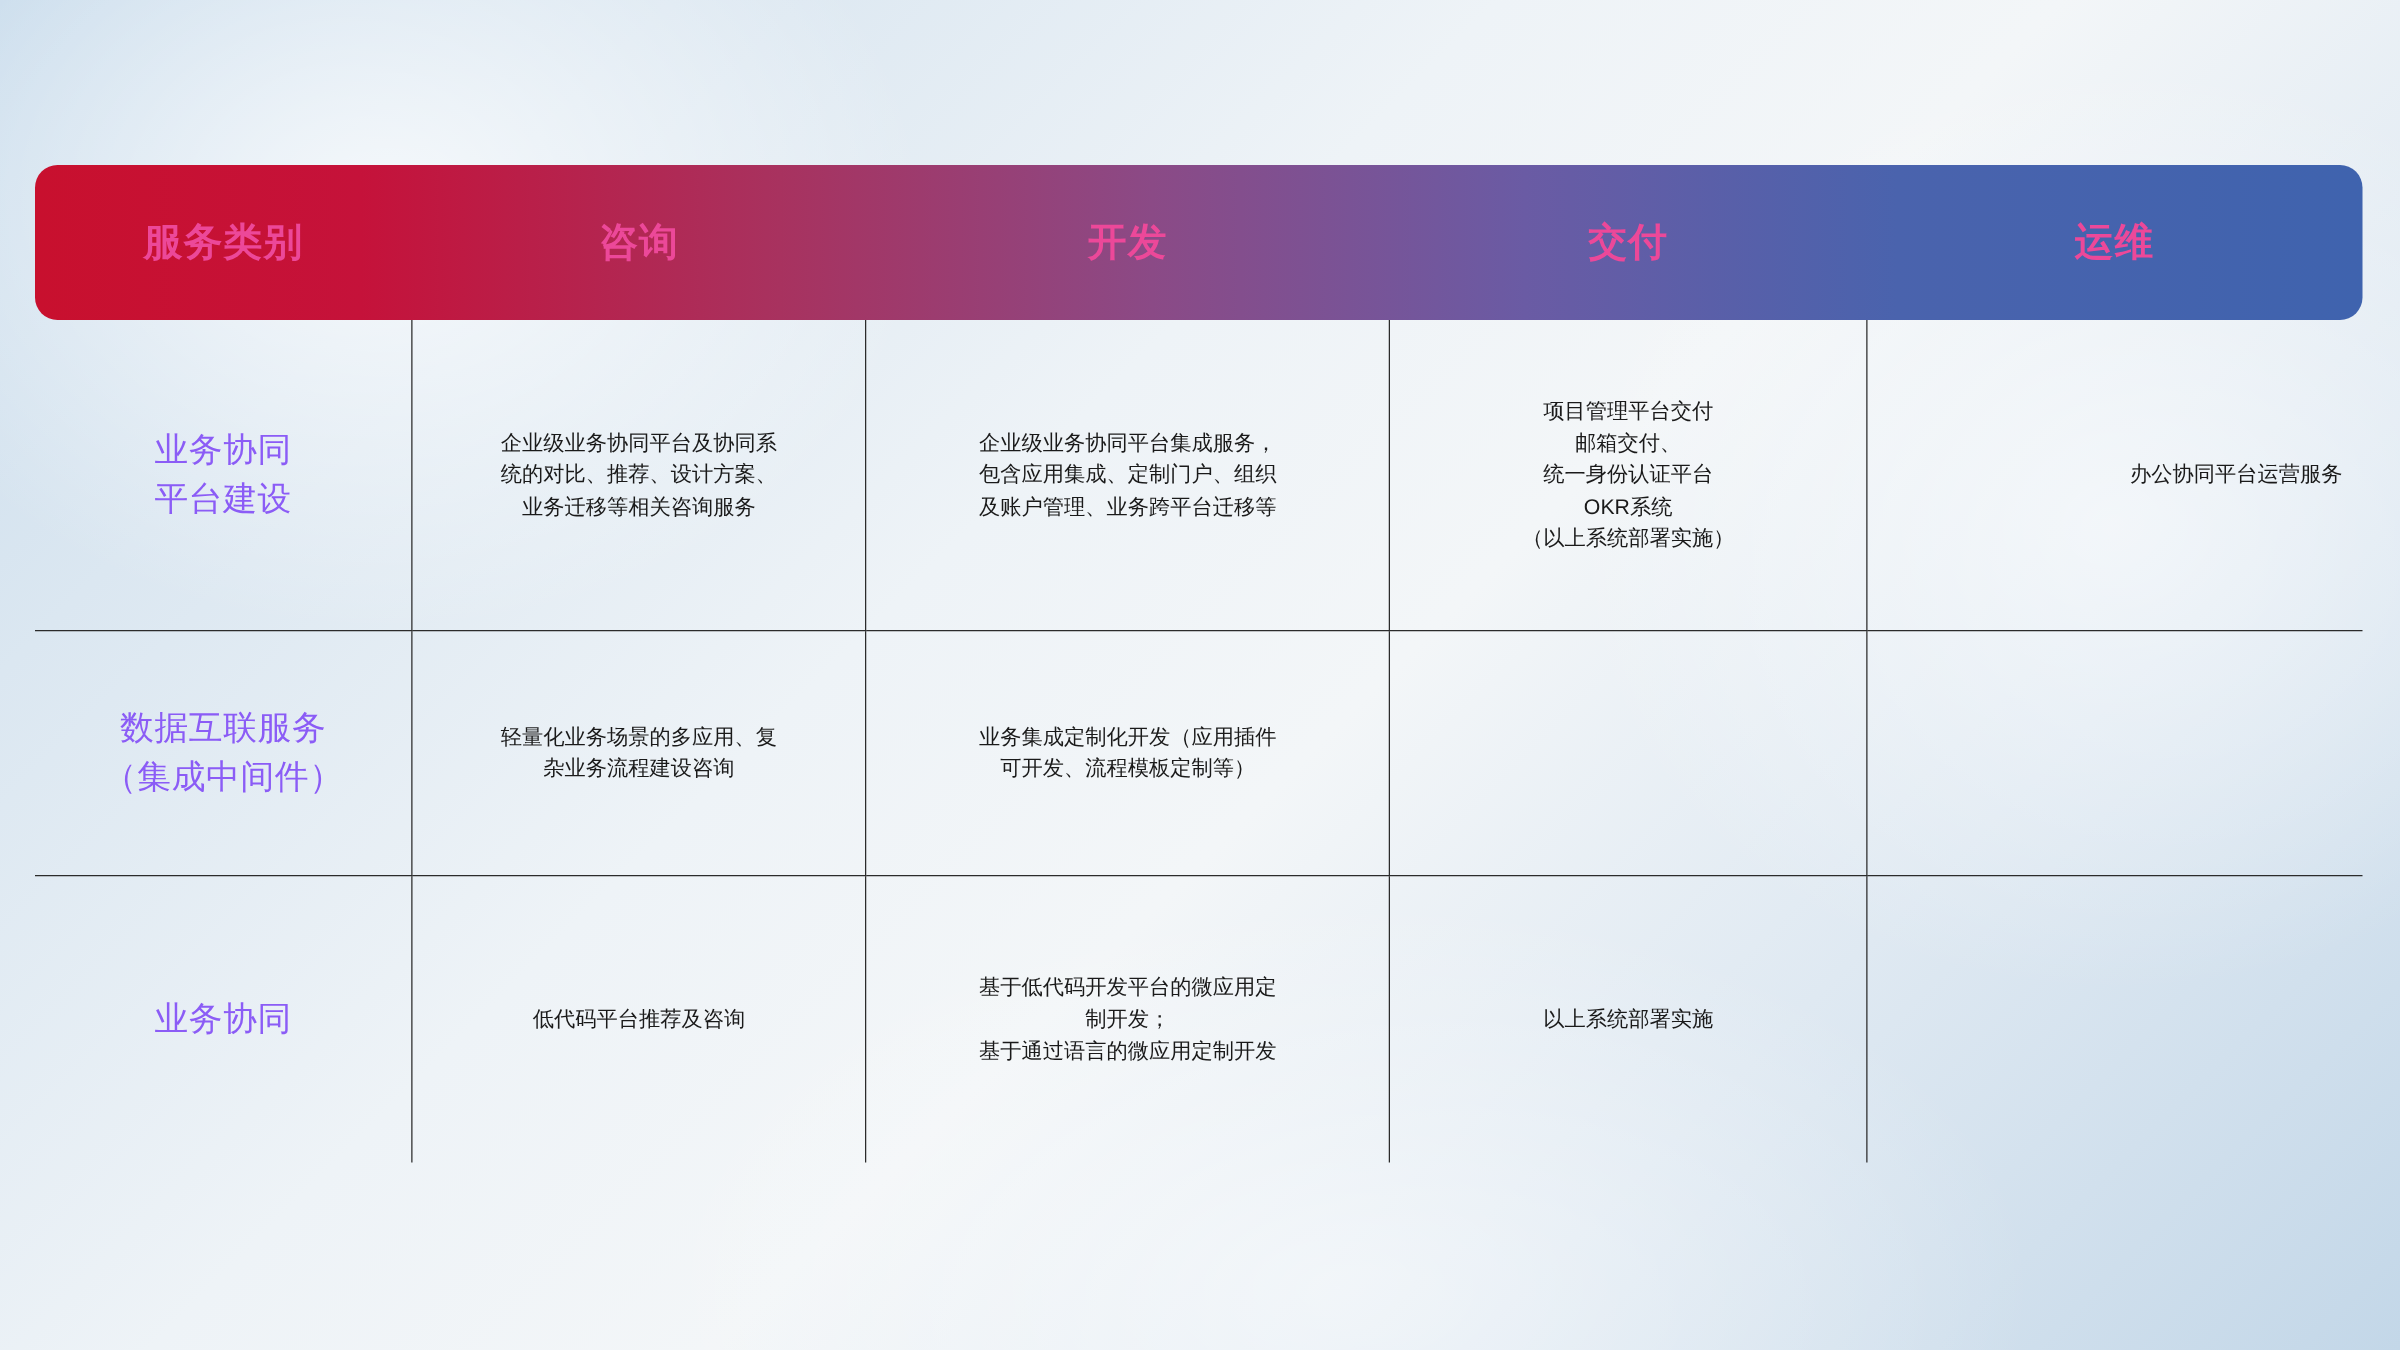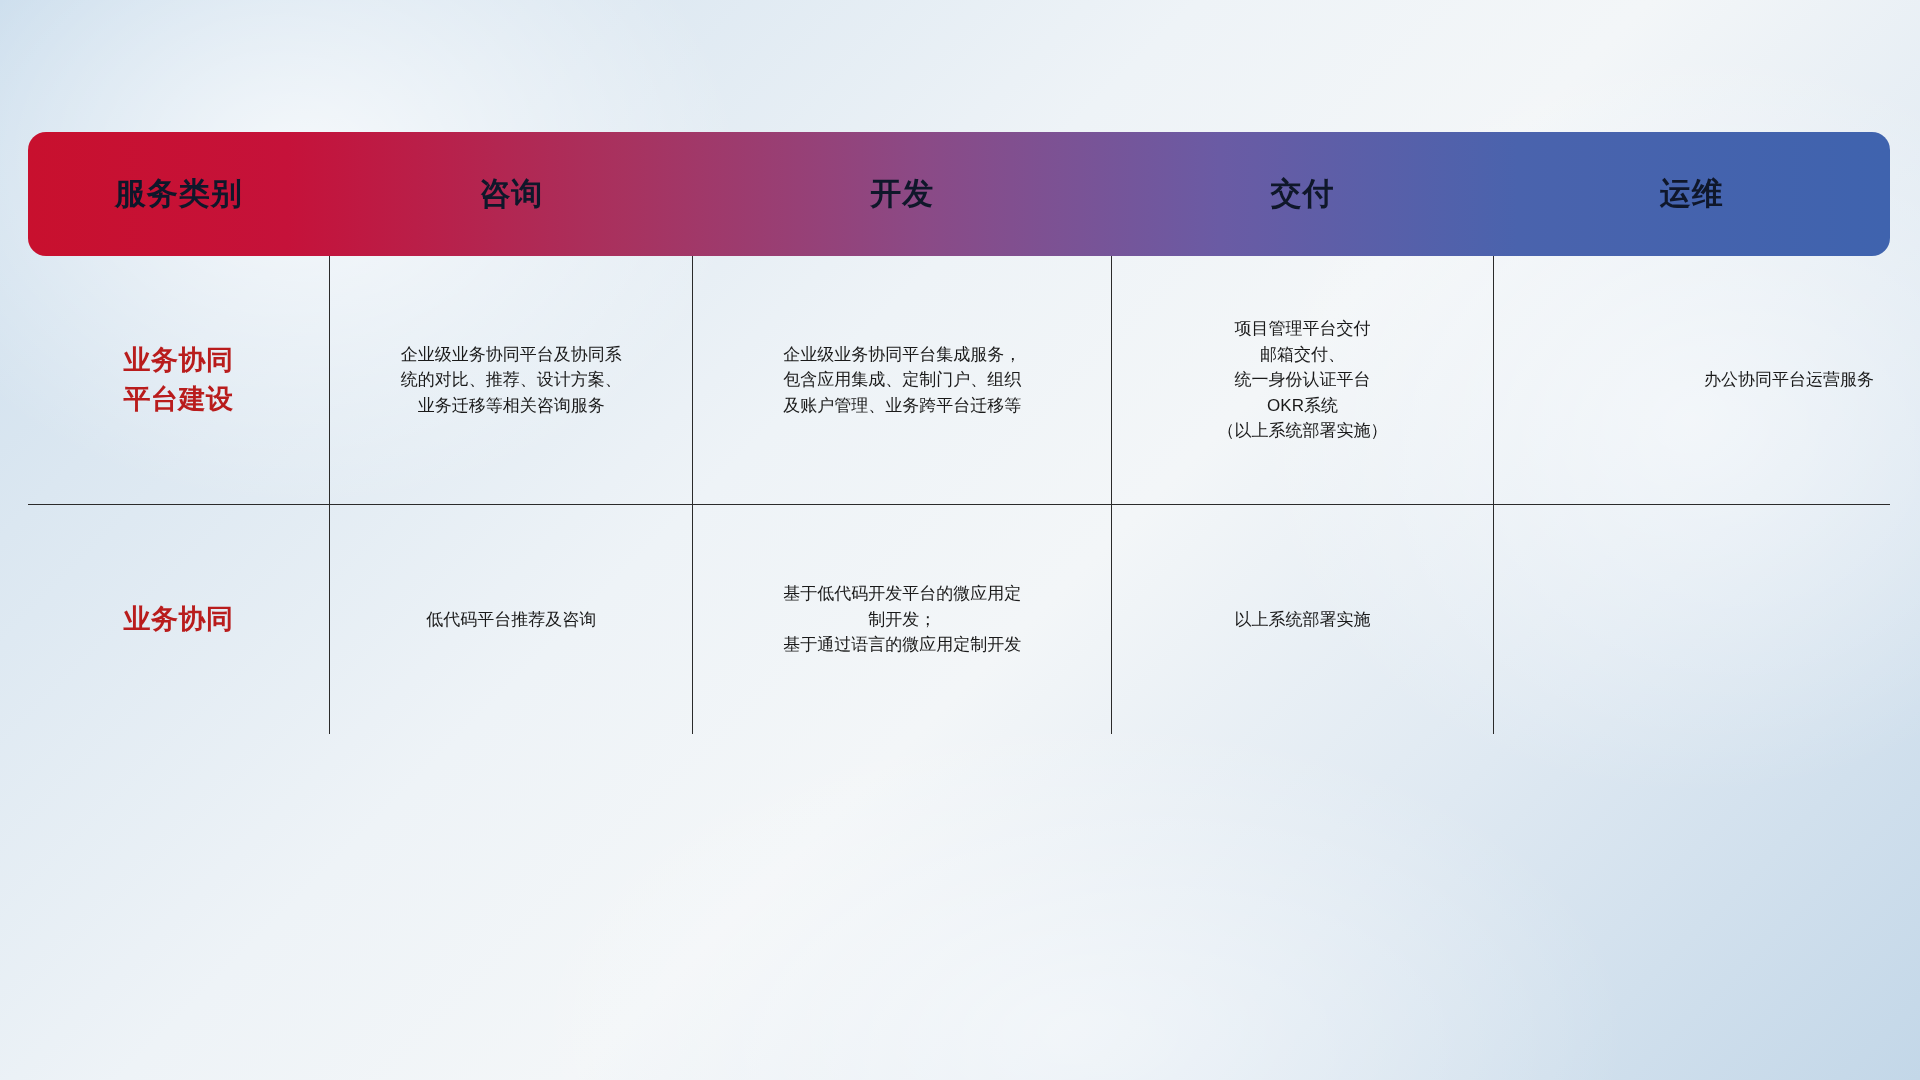--- a/index.html
+++ b/index.html
@@ -51,21 +51,21 @@
     table-layout: fixed;
   }
 
   
   thead tr.header-row {
     height: 124px;
   }
   thead th {
     padding: 0;
     margin: 15px;
-    color: #0f172a;
+    color: #ec4899;
     font-size: 31px;
     font-weight: bold;
     text-align: center;
     vertical-align: middle;
     letter-spacing: 1px;
     position: relative;
   }
   .header-bg {
     position: absolute;
     left: 0; top: 0;
@@ -91,22 +91,22 @@
     padding: 18px 16px;
     background: transparent;
   }
   
   tbody tr td:first-child { border-left: none; }
   tbody tr td:last-child { border-right: none; text-align: right; }
   tbody tr:first-child td { border-top: none; }
   tbody tr:last-child td { border-bottom: none; margin-top: 44px; }
 
   td.cat-cell {
-    color: #b91c1c;
-    font-weight: bold;
+    color: #8b5cf6;
+    font-weight: normal;
     font-size: 27px;
     line-height: 1.45;
     letter-spacing: 0.5px;
   }
 
   .row-1 { height: 248px; }
   .row-2 { height: 196px; }
   .row-3 { height: 230px; }
 
   .multi-line { white-space: pre-line; }
@@ -150,20 +150,30 @@
         <td class="multi-line">企业级业务协同平台集成服务，
 包含应用集成、定制门户、组织
 及账户管理、业务跨平台迁移等</td>
         <td class="multi-line">项目管理平台交付
 邮箱交付、
 统一身份认证平台
 OKR系统
 （以上系统部署实施）</td>
         <td class="multi-line">办公协同平台运营服务</td>
       </tr>
+      <tr class="row-2">
+        <td class="cat-cell multi-line">数据互联服务
+（集成中间件）</td>
+        <td class="multi-line">轻量化业务场景的多应用、复
+杂业务流程建设咨询</td>
+        <td class="multi-line">业务集成定制化开发（应用插件
+可开发、流程模板定制等）</td>
+        <td class="multi-line"></td>
+        <td class="multi-line"></td>
+      </tr>
       <tr class="row-3">
         <td class="cat-cell multi-line">业务协同</td>
         <td class="multi-line">低代码平台推荐及咨询</td>
         <td class="multi-line">基于低代码开发平台的微应用定
 制开发；
 基于通过语言的微应用定制开发</td>
         <td class="multi-line">以上系统部署实施</td>
         <td class="multi-line"></td>
       </tr>
     </tbody>

